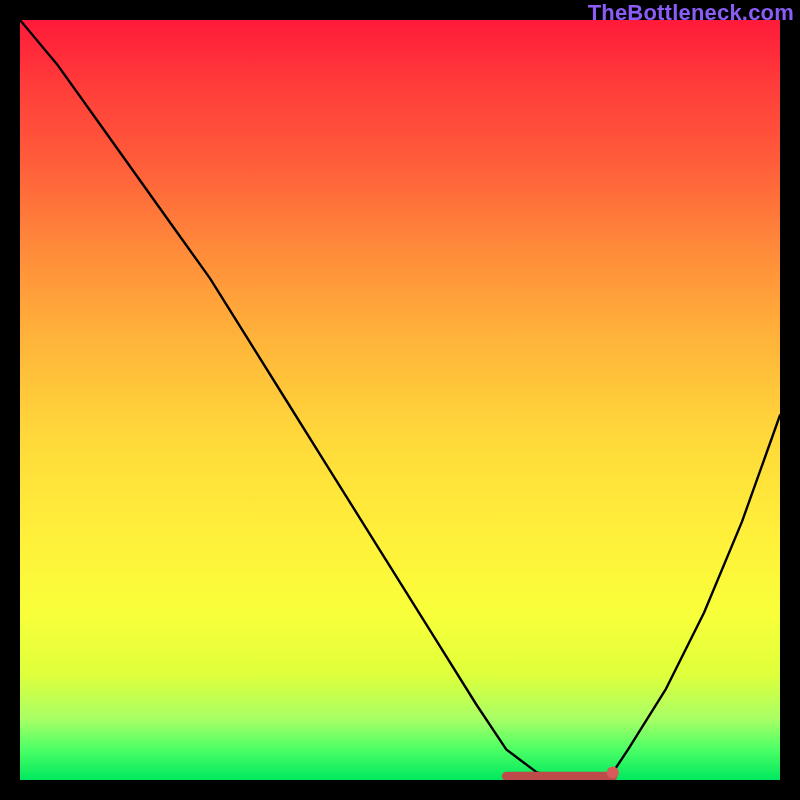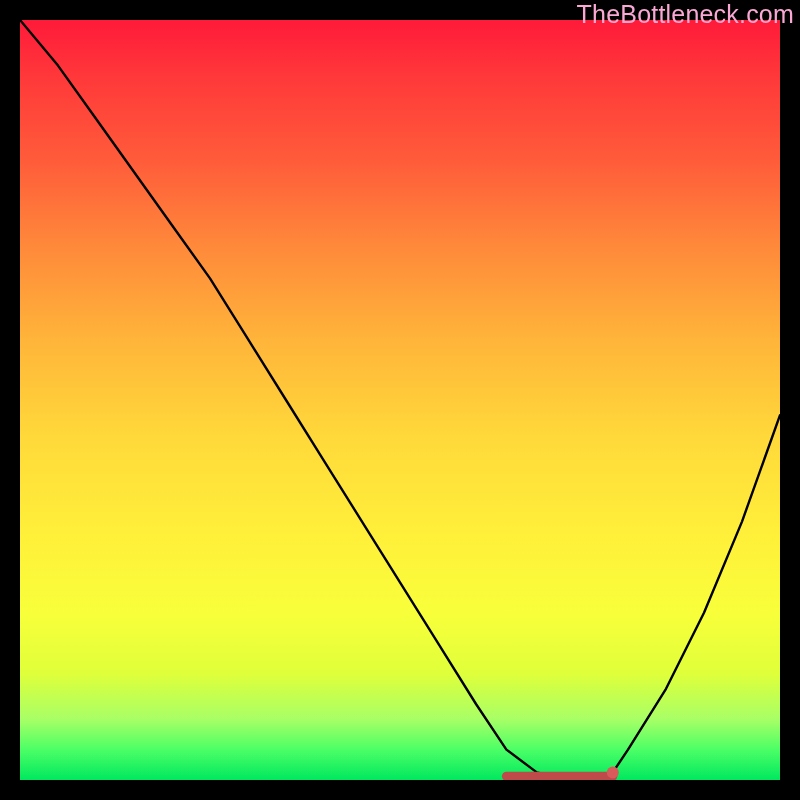--- a/index.html
+++ b/index.html
@@ -42,23 +42,23 @@
   .overlay {
     position: absolute;
     left: 0;
     top: 0;
     pointer-events: none;
   }
   .watermark {
     position: absolute;
     right: 6px;
     top: 0px;
-    color: #f9a8d4;
-    font-size: 25px;
-    font-weight: 400;
+    color: #8b5cf6;
+    font-size: 22px;
+    font-weight: 700;
     letter-spacing: 0.2px;
   }
 </style>
 </head>
 <body>
 
 <div class="frame">
   <div class="gradient"></div>
   <svg class="overlay" width="760" height="760" viewBox="0 0 760 760">
     <path id="curvePath" fill="none" stroke="#000000" stroke-width="2.4" stroke-linecap="round" stroke-linejoin="round" d="M0.0 0.0 L38.0 45.6 L76.0 98.8 L114.0 152.0 L152.0 205.2 L190.0 258.4 L228.0 319.2 L266.0 380.0 L304.0 440.8 L342.0 501.6 L380.0 562.4 L418.0 623.2 L456.0 684.0 L486.4 729.6 L516.8 752.4 L547.2 760.0 L577.6 760.0 L592.8 752.4 L608.0 729.6 L646.0 668.8 L684.0 592.8 L722.0 501.6 L760.0 395.2"></path>

